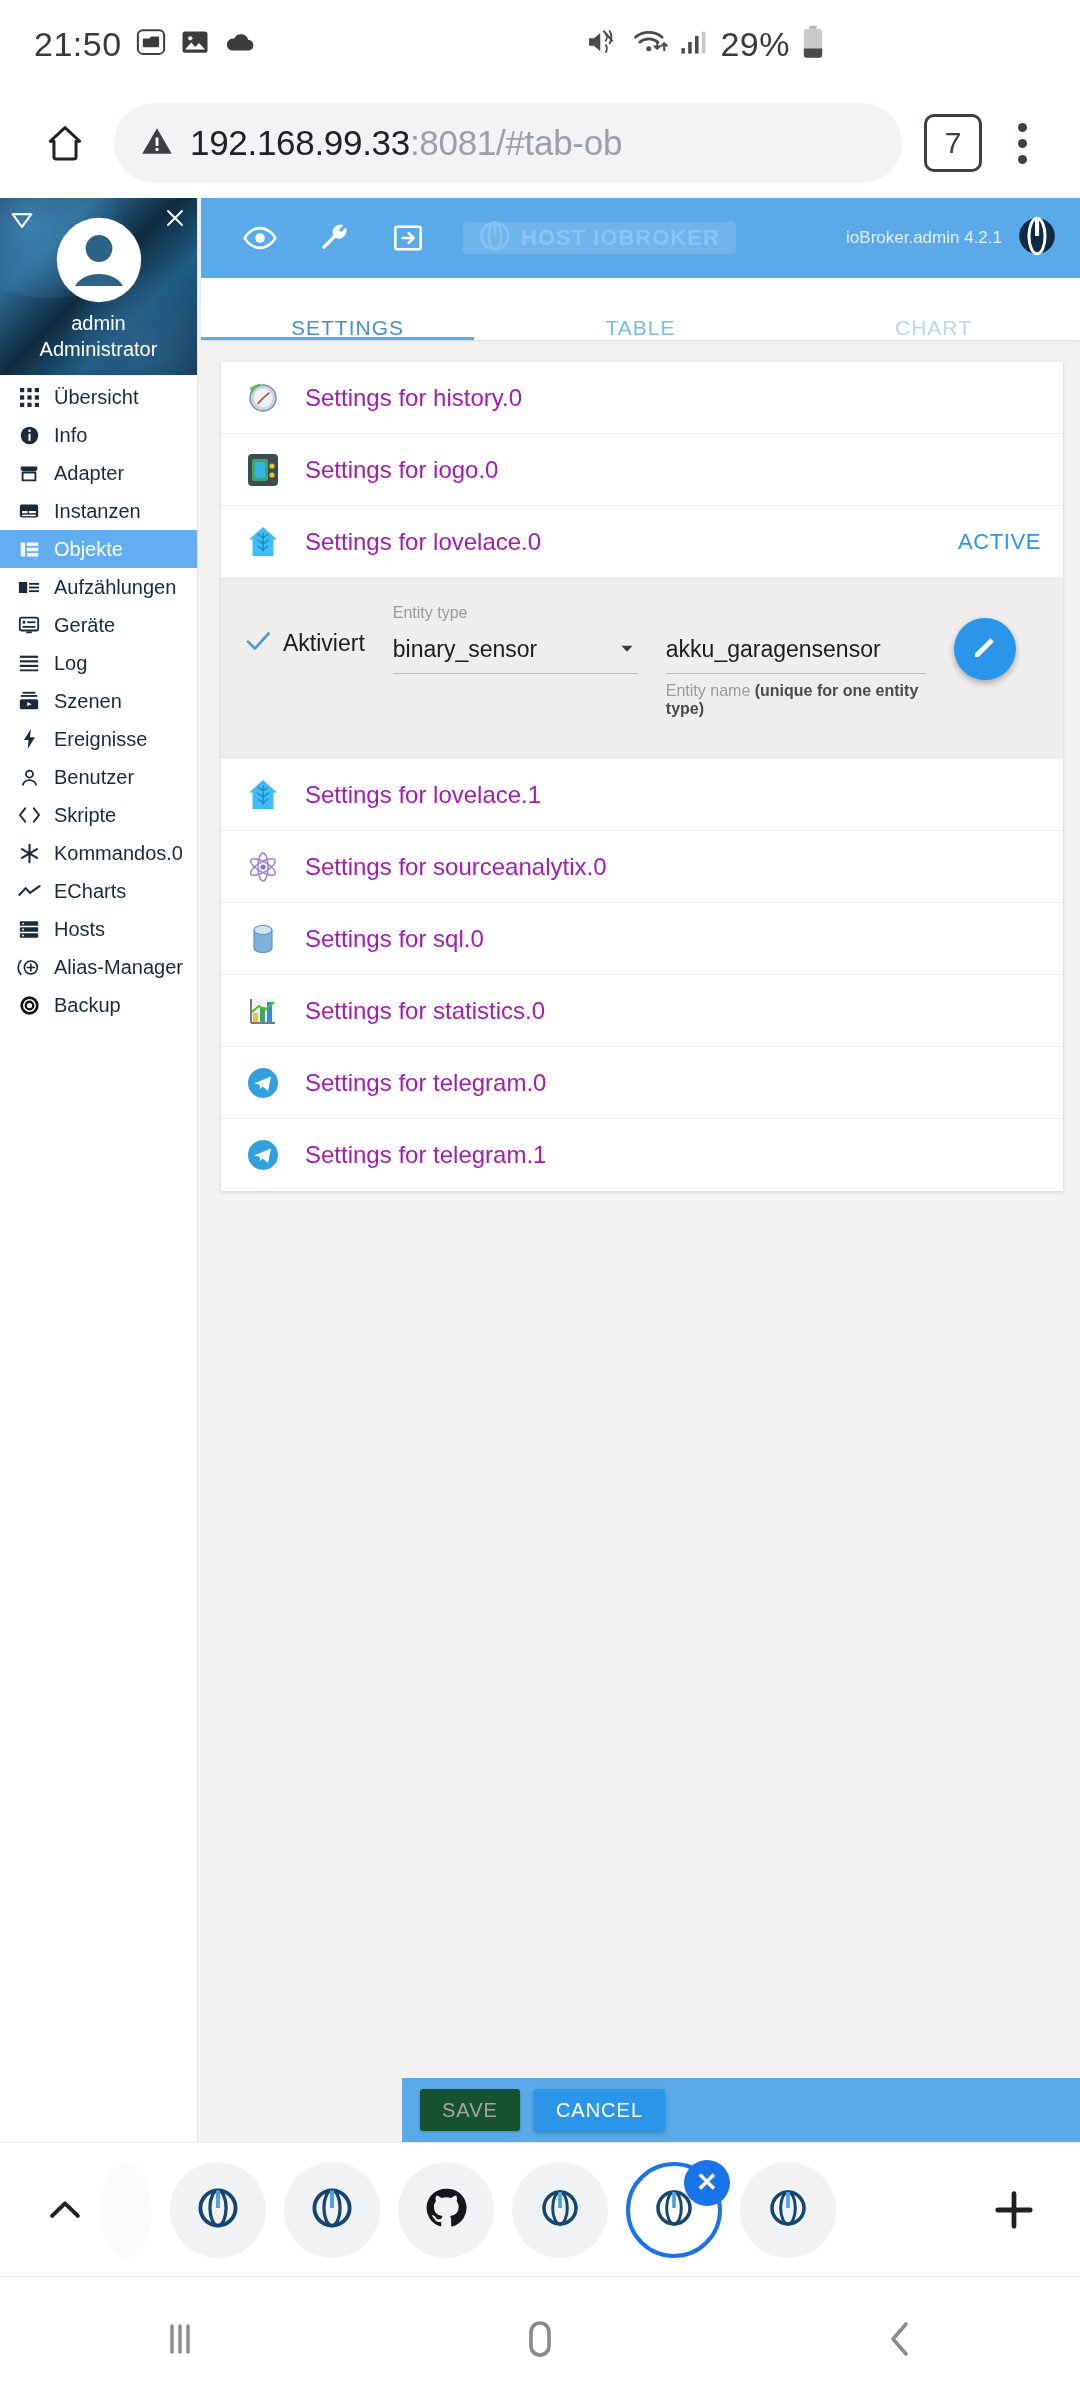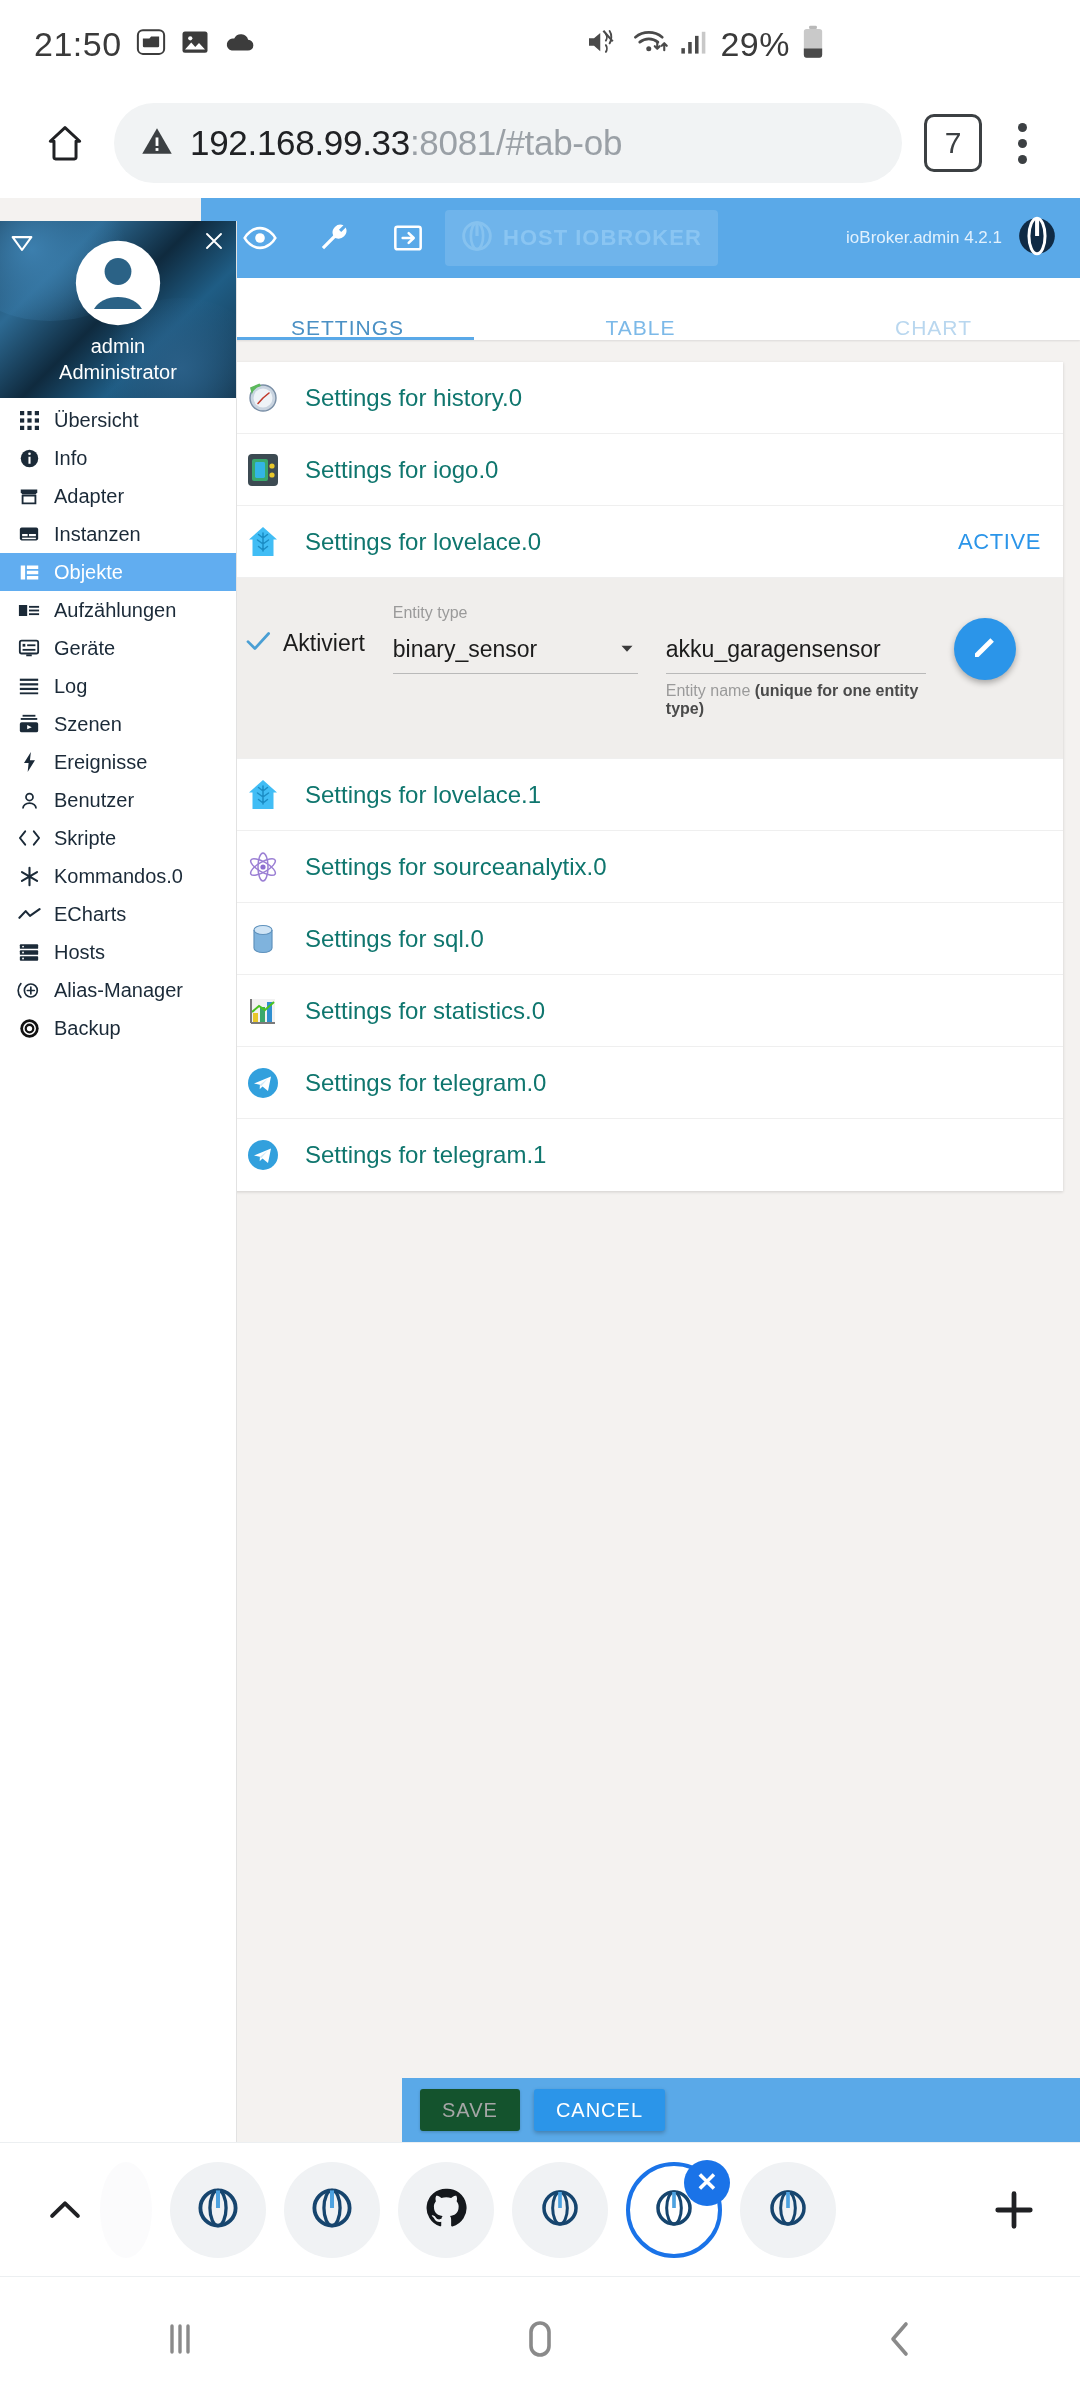--- a/index.html
+++ b/index.html
@@ -41,22 +41,22 @@
     display:flex; align-items:center; justify-content:center;
     font-size:30px; color:#3c4043; font-weight:500; margin-left:10px;
   }
   .kebab { width:60px; display:flex; flex-direction:column; align-items:center; gap:7px; margin-left:10px; }
   .kebab i { width:9px; height:9px; border-radius:50%; background:#3c4043; display:block; }
 
   
   .page { position:absolute; top:198px; left:0; width:1080px; height:1944px; background:#f4f2f0; overflow:hidden; }
 
   
-  .sidebar { position:absolute; top:0; left:0; width:237px; height:1944px; background:#fff;
-             border-right:1px solid #e2e2e2; z-index:5;margin-top:23px; }
+  .sidebar { position:absolute; top:0; left:0; width:198px; height:1944px; background:#fff;
+             border-right:1px solid #e2e2e2; z-index:5; }
   .side-head { position:relative; height:177px; overflow:hidden;
                background:linear-gradient(135deg,#17374f 0%,#2d6a93 25%,#0f2a3e 48%,#1f5d85 68%,#13334a 100%); }
   .side-head:before{content:"";position:absolute;left:-40px;top:-20px;width:180px;height:120px;border-radius:50%;
     background:radial-gradient(circle at 40% 40%,#3c7fae 0%,rgba(23,55,79,0) 72%);}
   .side-head:after{content:"";position:absolute;right:-30px;bottom:-40px;width:170px;height:140px;border-radius:50%;
     background:radial-gradient(circle at 50% 50%,#2a5f87 0%,rgba(15,42,62,0) 72%);}
   .side-collapse { position:absolute; left:8px; top:8px; z-index:3; }
   .side-close { position:absolute; right:10px; top:8px; z-index:3; }
   .avatar-wrap { position:absolute; left:0; right:0; top:16px; display:flex; justify-content:center; z-index:2; }
   .user-name { position:absolute; left:0; right:0; top:114px; text-align:center; color:#fff; font-size:20px; z-index:2;}
@@ -65,22 +65,22 @@
   .side-item { height:38px; display:flex; align-items:center; gap:12px; padding-left:16px; color:#1b2a38; font-size:20px; }
   .side-item.active { background:#61adf0; color:#fff; }
   .side-item .si-ic { width:26px; display:flex; align-items:center; justify-content:center; }
   .side-item .si-lbl { white-space:nowrap; }
 
   
   .content { position:absolute; left:201px; top:0; width:879px; height:1944px; background:#f4f2f0; }
 
   .appbar { height:80px; background:#5aa9e8; display:flex; align-items:center; padding:0 22px; }
   .appbar .ab-ic { width:74px; height:74px; display:flex; align-items:center; justify-content:center; }
-  .host-chip { height:56px; background:rgba(255,255,255,0.13); border-radius:4px;
-               display:flex; align-items:center; gap:10px; padding:0 16px; }
+  .host-chip { height:32px; background:rgba(255,255,255,0.13); border-radius:4px;
+               display:flex; align-items:center; gap:10px; padding:0 16px; margin-left:18px; }
   .host-chip .hc-lbl { color:#8ac5f2; font-size:22px; font-weight:700; letter-spacing:1px; }
   .ab-right { margin-left:auto; display:flex; align-items:center; gap:14px; }
   .ab-version { color:#e2f1fd; font-size:17px; }
 
   .tabsbar { height:62px; background:#fff; display:flex; align-items:stretch;
              box-shadow:0 1px 2px rgba(0,0,0,0.10); position:relative; }
   .tab { flex:1; display:flex; align-items:flex-end; justify-content:center;
          font-size:21px; letter-spacing:1px; font-weight:500; color:#7cb9e8; }
   .tab.selected { color:#4a90c4; }
   .tab.dimmed { color:#b9d7ef; }
@@ -88,21 +88,21 @@
 
   .panel { margin:22px 17px 0 20px; }
   .panel-title { background:#2b95e9; color:#fff; height:44px; display:flex; align-items:center;
                  padding:0 13px; font-size:22px; }
   .panel-title .ital { font-style:italic; }
   .card { background:#fff; box-shadow:0 1px 3px rgba(0,0,0,0.15); }
 
   .row { height:72px; display:flex; align-items:center; padding:0 22px; border-bottom:1px solid #efefef;
          background:#fff; }
   .row .r-ic { width:40px; height:40px; display:flex; align-items:center; justify-content:center; margin-right:22px; }
-  .row .r-lbl { font-size:24px; color:#0f766e; }
+  .row .r-lbl { font-size:24px; color:#a21caf; }
   .row .r-badge { margin-left:auto; color:#2b95e9; font-size:22px; font-weight:500; letter-spacing:0.6px; }
 
   .expand { background:#f0eeec; padding:22px 0 40px 0; border-bottom:1px solid #efefef; display:flex; align-items:flex-start; }
   .chk-wrap { display:flex; align-items:center; gap:10px; padding-left:22px; margin-top:26px; }
   .chk-lbl { font-size:23px; color:#1c1c1c; }
   .field { position:relative; margin-left:28px; }
   .field .f-top { font-size:16px; color:#9a9a9a; position:absolute; top:-22px; left:0; }
   .field .f-line { border-bottom:1px solid #b9b9b9; height:48px; display:flex; align-items:center; }
   .field .f-val { font-size:23px; color:#1c1c1c; }
   .field .f-bot { font-size:16px; color:#9a9a9a; margin-top:8px; }

